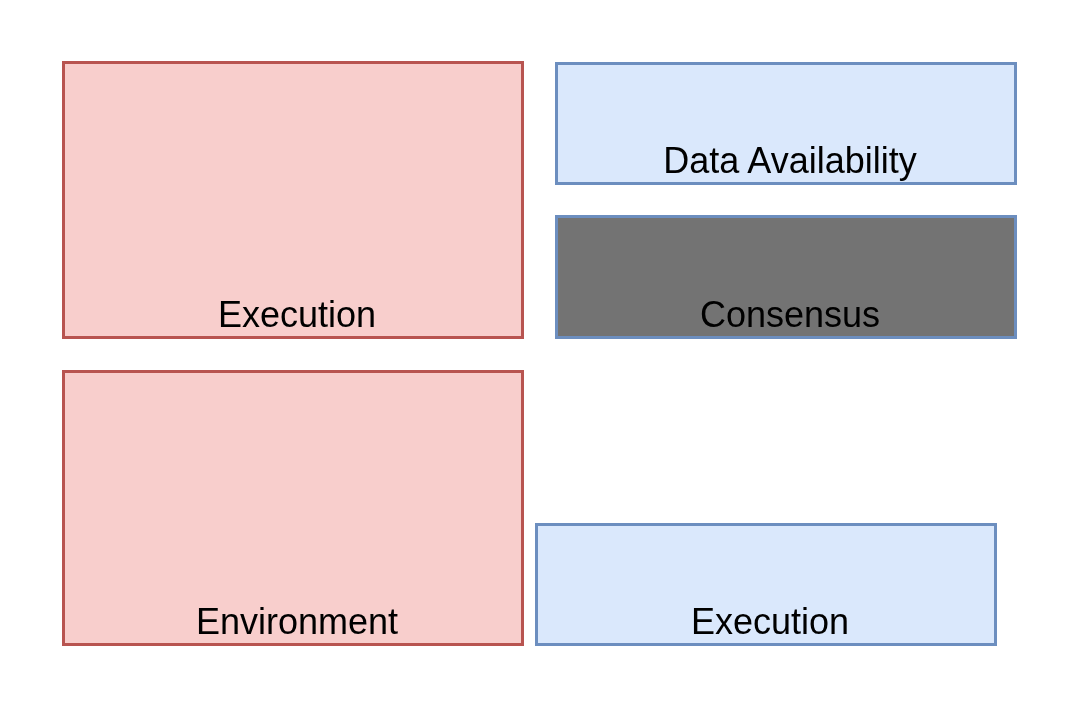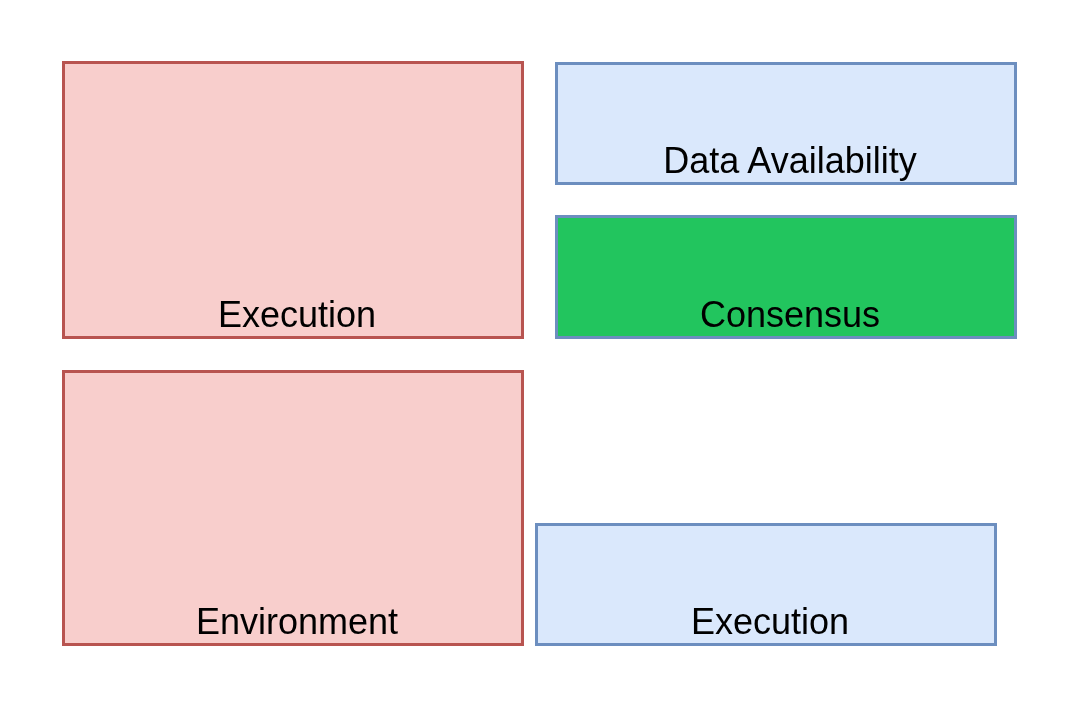--- a/index.html
+++ b/index.html
@@ -49,21 +49,21 @@
   </div>
 
   <div class="box box-environment" style="background-color: rgb(248, 206, 204); border-color: rgb(184, 84, 80);">
     <span class="label" style="color: rgb(0, 0, 0);">Environment</span>
   </div>
 
   <div class="box box-data-availability" style="background-color: rgb(218, 232, 252); border-color: rgb(108, 142, 191);">
     <span class="label" style="color: rgb(0, 0, 0);">Data Availability</span>
   </div>
 
-  <div class="box box-consensus" style="background-color: #22c55e; border-color: rgb(108, 142, 191);">
+  <div class="box box-consensus" style="background-color: #737373; border-color: rgb(108, 142, 191);">
     <span class="label" style="color: rgb(0, 0, 0);">Consensus</span>
   </div>
 
 
   <div class="box box-execution" style="background-color: rgb(218, 232, 252); border-color: rgb(108, 142, 191);">
     <span class="label" style="color: rgb(0, 0, 0);">Execution</span>
   </div>
 
 </div>
 

